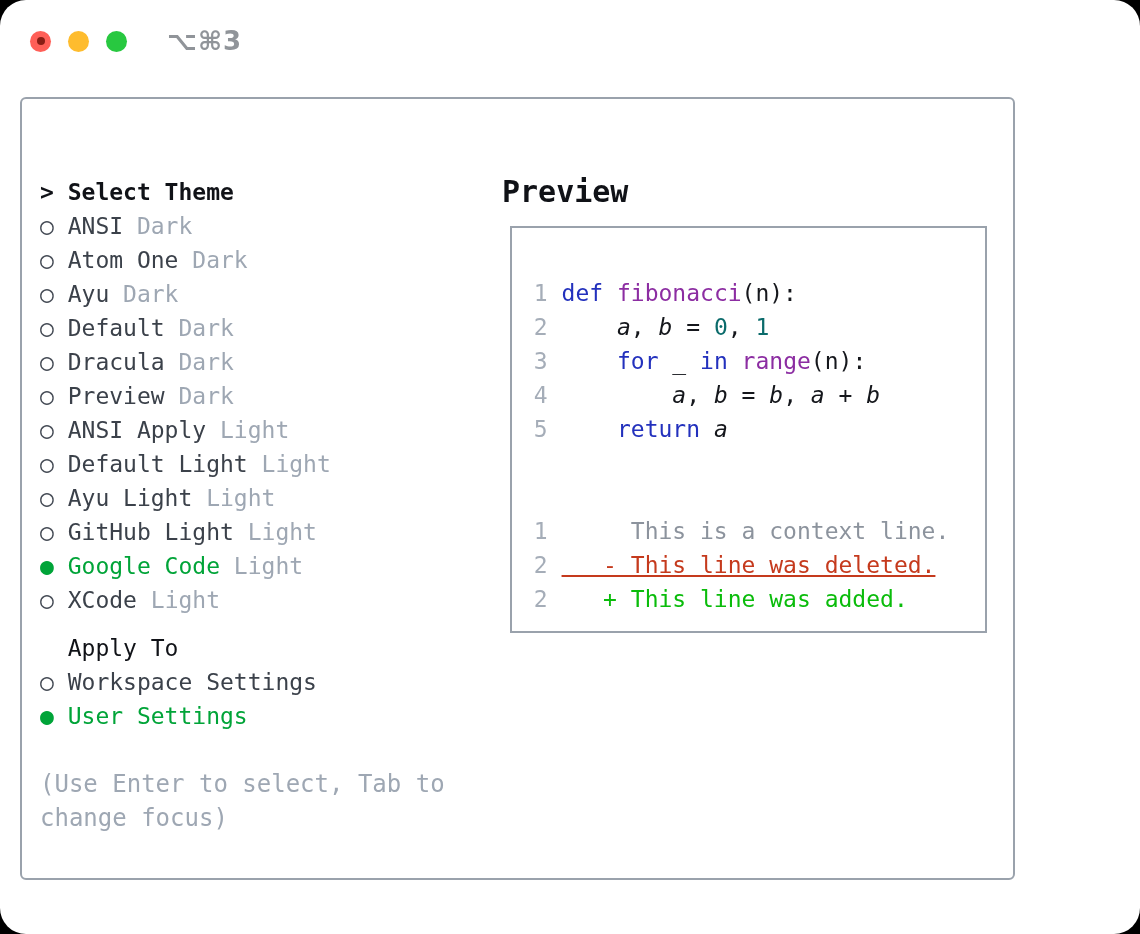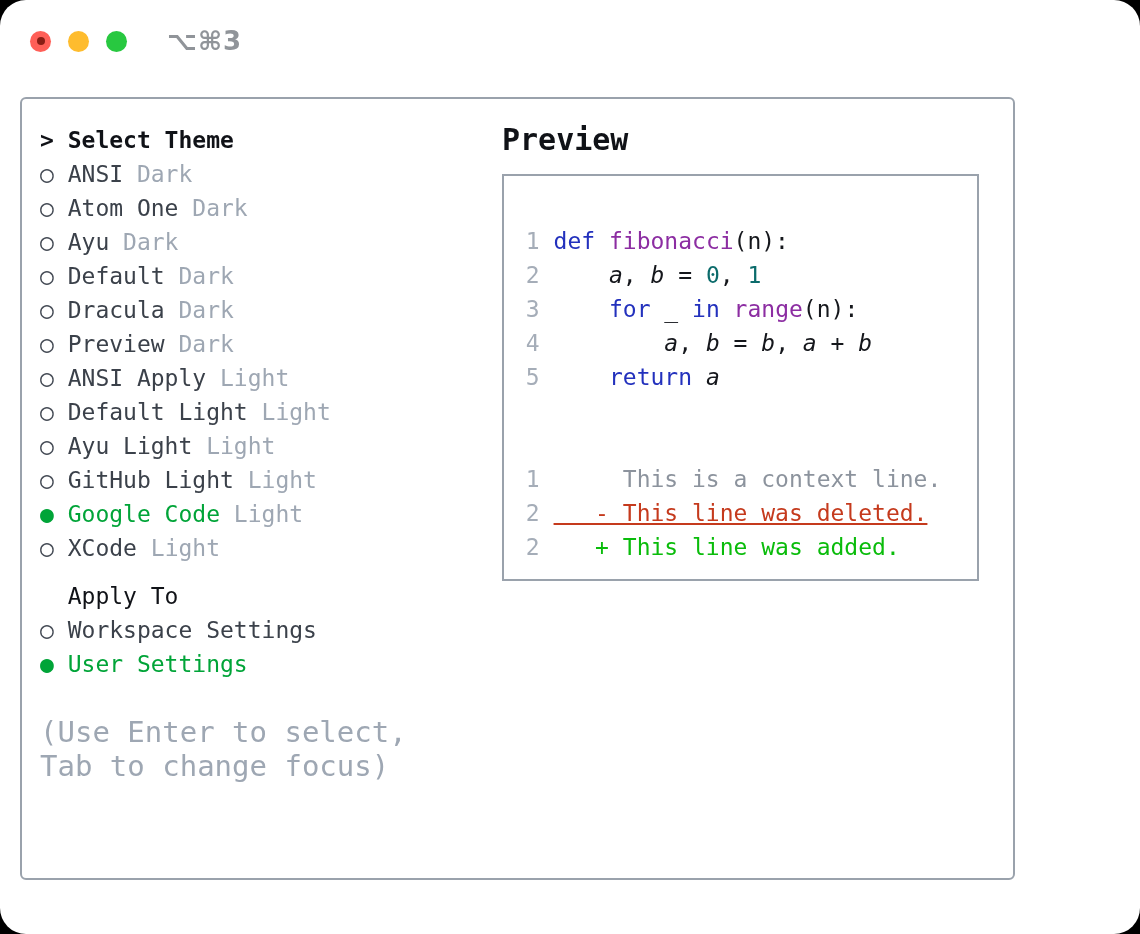--- a/index.html
+++ b/index.html
@@ -33,21 +33,21 @@
     letter-spacing:1px;
   }
   
   .panel{
     position:absolute;left:20px;top:97px;
     width:995px;height:783px;
     box-sizing:border-box;
     border:2px solid var(--border);
     border-radius:6px;
     background:#fff;
-    padding:24px 0 0 18px;
+    padding:76px 0 0 18px;
     display:flex;
   }
   
   .left-col{width:462px;flex:none;}
   .row{
     white-space:pre;
     font-size:23px;line-height:34px;
     color:var(--label);
   }
   .marker{display:inline-block;width:2ch;color:var(--circle);}
@@ -55,32 +55,32 @@
     color:var(--heading);font-weight:700;
   }
   .label{color:var(--label);}
   .variant{color:var(--muted);}
   .row.selected .marker, .row.selected .label{color:var(--green);}
   .apply-header{margin-top:14px;}
   .apply-header .hdr2{color:var(--heading);}
   .help{
     margin-top:34px;
     width:436px;
-    font-size:29px;line-height:34px;
+    font-size:24px;line-height:34px;
     color:var(--muted);
     white-space:normal;word-break:normal;
   }
   
   .right-col{flex:1;}
   .preview-title{
     font-size:30px;line-height:34px;font-weight:700;
     color:var(--heading);
   }
   .preview-box{
-    margin-top:17px;
+    margin-top:17px;margin-left:8px;
     width:477px;height:407px;
     box-sizing:border-box;
     border:2px solid var(--border);
     background:#fff;
     overflow:hidden;
   }
   .code{
     padding:48px 0 0 8px;
     font-size:23px;line-height:34px;
     white-space:pre;

